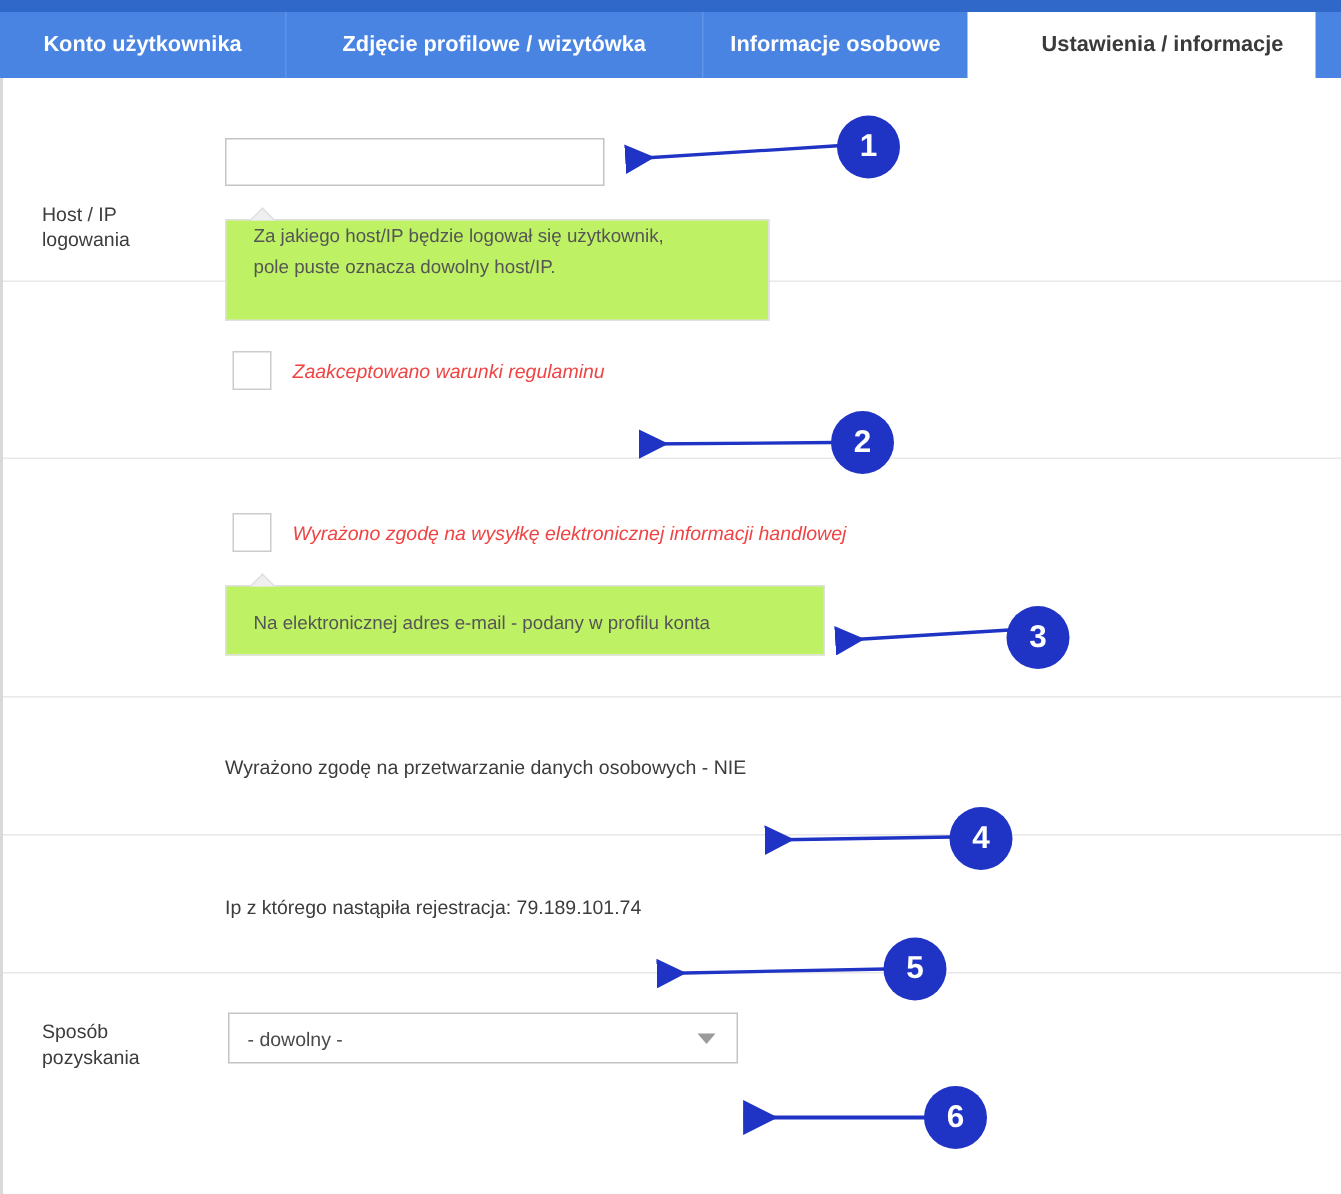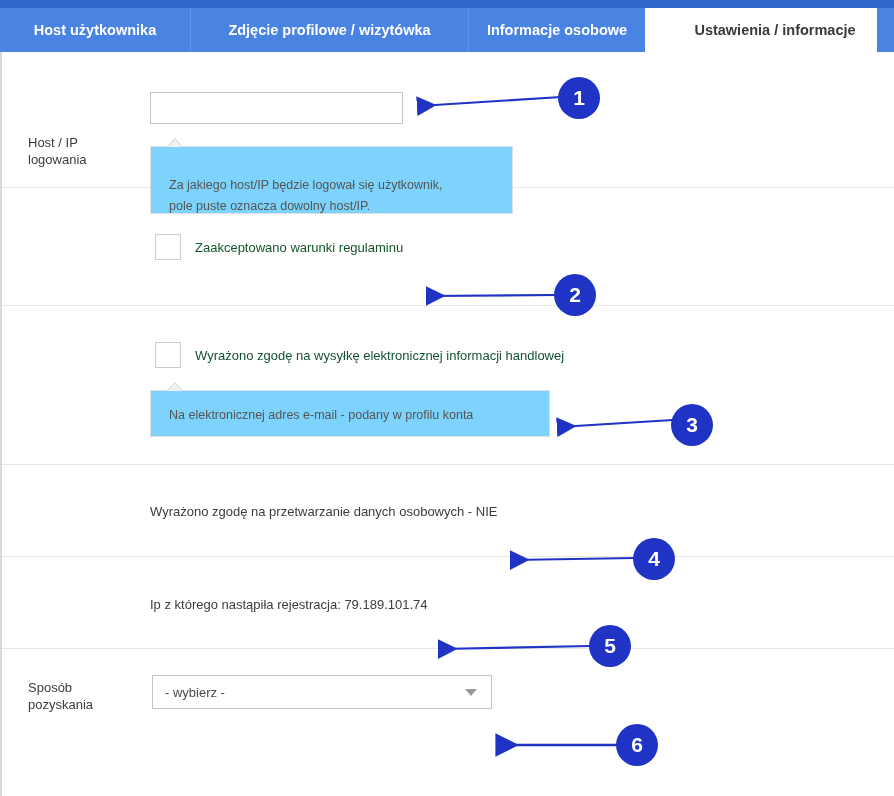--- a/index.html
+++ b/index.html
@@ -87,26 +87,26 @@
     color: #3c3c3c;
     padding: 0 8px;
     font-family: "Liberation Sans", sans-serif;
     outline: none;
   }
 
   
   .hint {
     position: absolute;
     box-sizing: border-box;
-    background: #7dd3fc;
+    background: #bef264;
     border: 1px solid #e0e0e0;
     font-size: 12.5px;
     line-height: 21px;
     color: #555555;
-    padding: 28px 18px;
+    padding: 0 18px;
   }
   .hint .notch {
     position: absolute;
     left: 16px;
     top: -9px;
     width: 18px;
     height: 9px;
     overflow: hidden;
   }
   .hint .notch:before {
@@ -130,22 +130,23 @@
     width: 26px; height: 26px;
     box-sizing: border-box;
     border: 1px solid #cccccc;
     background: #ffffff;
     flex: 0 0 auto;
     cursor: pointer;
   }
   .cblabel {
     margin-left: 14px;
     font-size: 13px;
-    color: #14532d;
+    color: #ef4444;
     white-space: nowrap;
+    font-style: italic;
   }
 
   
   .statictext {
     position: absolute;
     font-size: 13px;
     color: #3c3c3c;
     white-space: nowrap;
   }
 
@@ -194,21 +195,21 @@
     align-items: center;
     justify-content: center;
     font-family: "Liberation Sans", sans-serif;
   }
 </style>
 </head>
 <body>
 
 <div class="topstrip"></div>
 <div class="tabbar">
-  <div class="tab" style="left:0px;width:190px;">Host użytkownika</div>
+  <div class="tab" style="left:0px;width:190px;">Konto użytkownika</div>
   <div class="tab" style="left:178px;width:278px;margin-left:12px;">Zdjęcie profilowe / wizytówka</div>
   <div class="tab" style="left:468px;width:177px;">Informacje osobowe</div>
   <div class="tab active" style="left:645px;width:232px;padding-left:28px;">Ustawienia / informacje</div>
 </div>
 
 <div class="panel">
 
   <div class="row" style="height:136px;">
     <div class="rowlabel" style="top:82px;">
       <span>Host / IP</span><br>
@@ -247,21 +248,21 @@
   <div class="row" style="height:92px;">
     <div class="statictext" style="left:148px;top:40px;text-align:right;">Ip z którego nastąpiła rejestracja: 79.189.101.74</div>
   </div>
 
   <div class="row" style="height:101px;">
     <div class="rowlabel" style="top:30px;">
       <span>Sposób</span><br>
       <span>pozyskania</span>
     </div>
     <div class="selectbox" style="left:150px;top:26px;width:340px;">
-      <span class="val">- wybierz -</span>
+      <span class="val">- dowolny -</span>
       <span class="caret"></span>
     </div>
   </div>
 
 </div>
 
 <div class="annots">
   <svg width="894" height="796" style="position:absolute;left:0;top:0;">
     <defs>
       <marker id="ah" markerWidth="9" markerHeight="9" refX="8" refY="4.5" orient="auto" markerUnits="strokeWidth">

